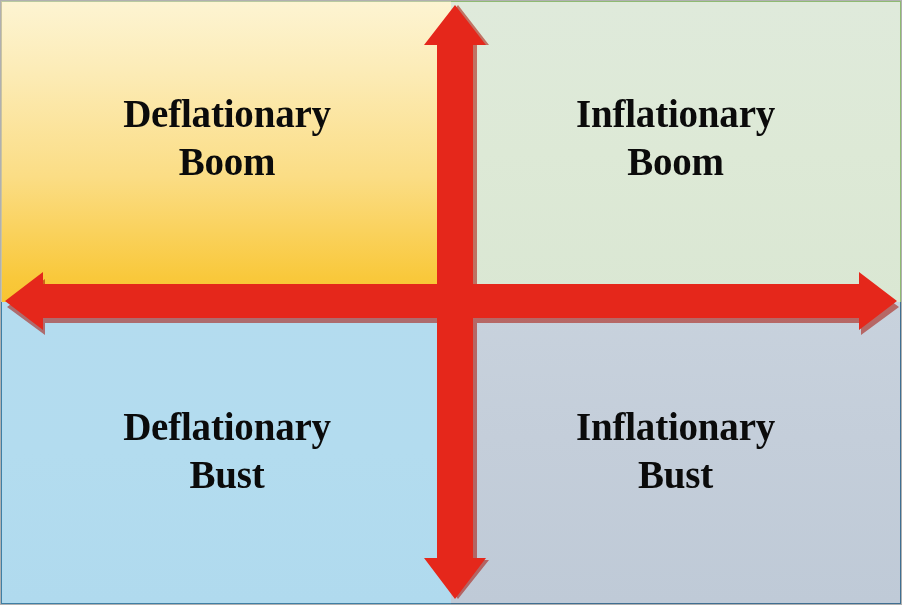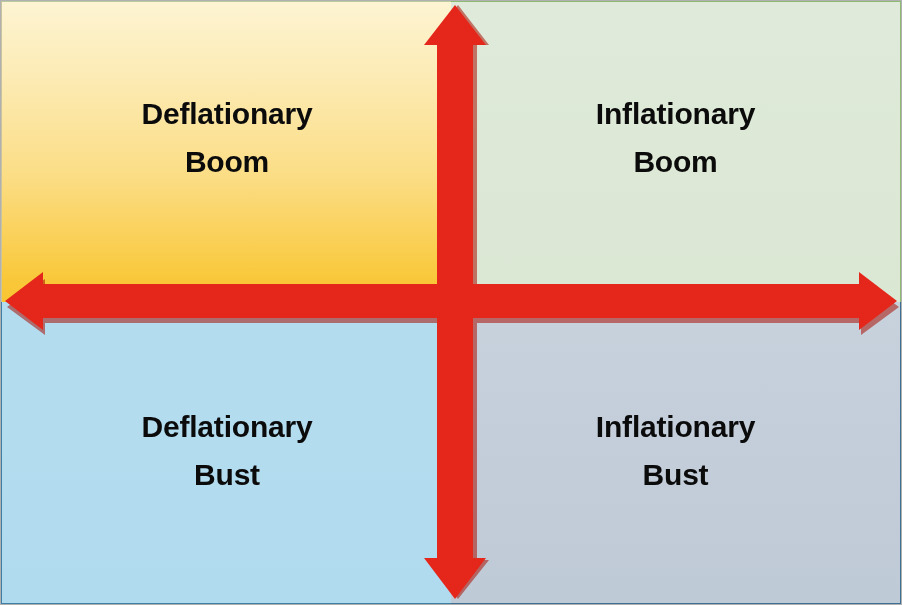--- a/index.html
+++ b/index.html
@@ -68,23 +68,23 @@
     height: 303px;
     background: linear-gradient(to bottom, #c8d2dd 0%, #c4ceda 45%, #bfcad7 100%);
     border-right: 2px solid #3f6f92;
     border-bottom: 2px solid #3f6f92;
   }
 
   
   .quadrant-label {
     position: relative;
     z-index: 3;
-    font-family: Liberation Sans, sans-serif;
+    font-family: Liberation Serif, serif;
     font-weight: bold;
-    font-size: 30px;
+    font-size: 39px;
     line-height: 48px;
     color: #0b0b0b;
     letter-spacing: -0.2px;
     white-space: pre-line;
     padding-bottom: 2px;
     user-select: none;
   }
   #quadrant-deflationary-boom  .quadrant-label { margin-top: -28px; }
   #quadrant-inflationary-boom  .quadrant-label { margin-top: -28px; }
   #quadrant-deflationary-bust  .quadrant-label { margin-top: -2px; }

